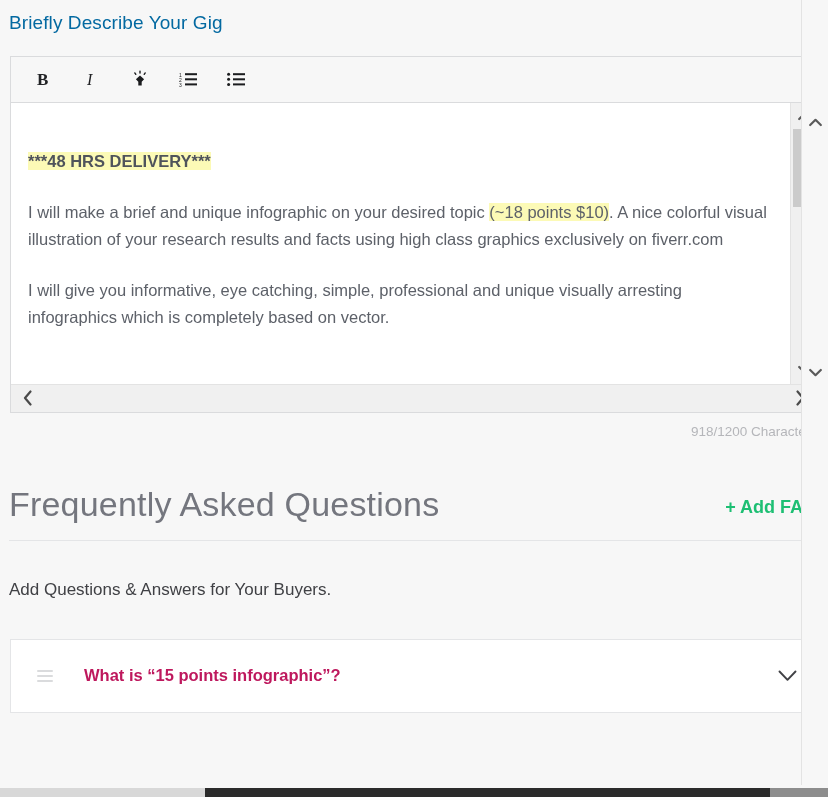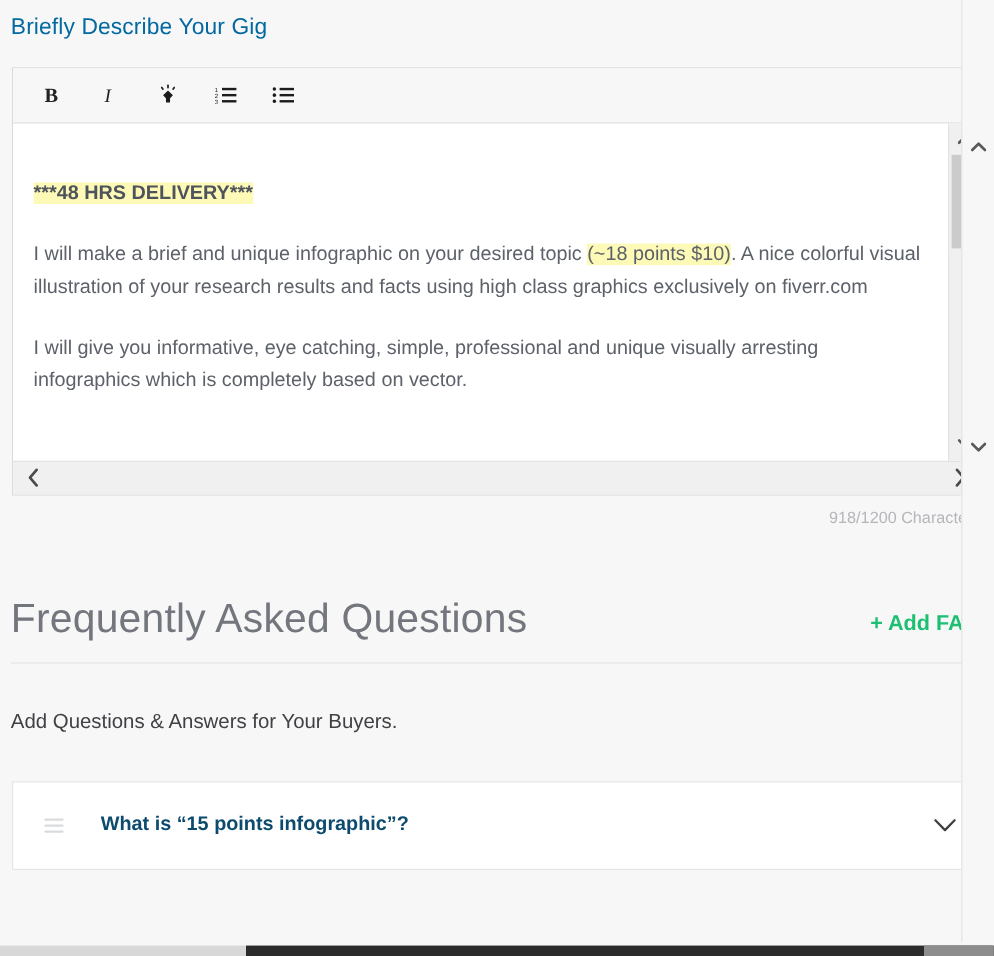--- a/index.html
+++ b/index.html
@@ -116,21 +116,21 @@
   .hscroll .arrow { cursor: pointer; display:flex; align-items:center; }
 
   .char-count {
     text-align: right;
     font-size: 13.5px;
     color: #b5b6ba;
     padding: 11px 11px 0 0;
   }
 
   
-  .faq-section { margin-top: 58px; }
+  .faq-section { margin-top: 46px; }
   .faq-head {
     display: flex;
     align-items: flex-end;
     justify-content: space-between;
     padding: 0 11px 0 9px;
   }
   .faq-title {
     font-size: 34px;
     font-weight: normal;
     color: #74767e;
@@ -175,21 +175,21 @@
   .drag-handle i {
     display: block;
     height: 2px;
     background: #dadbdd;
     border-radius: 1px;
   }
   .faq-question {
     flex: 1;
     font-size: 16.5px;
     font-weight: bold;
-    color: #0c4a6e;
+    color: #be185d;
     padding-left: 31px;
   }
   .faq-chevron {
     color: #404145;
     cursor: pointer;
     display: flex;
     align-items: center;
     flex: none;
   }
 

